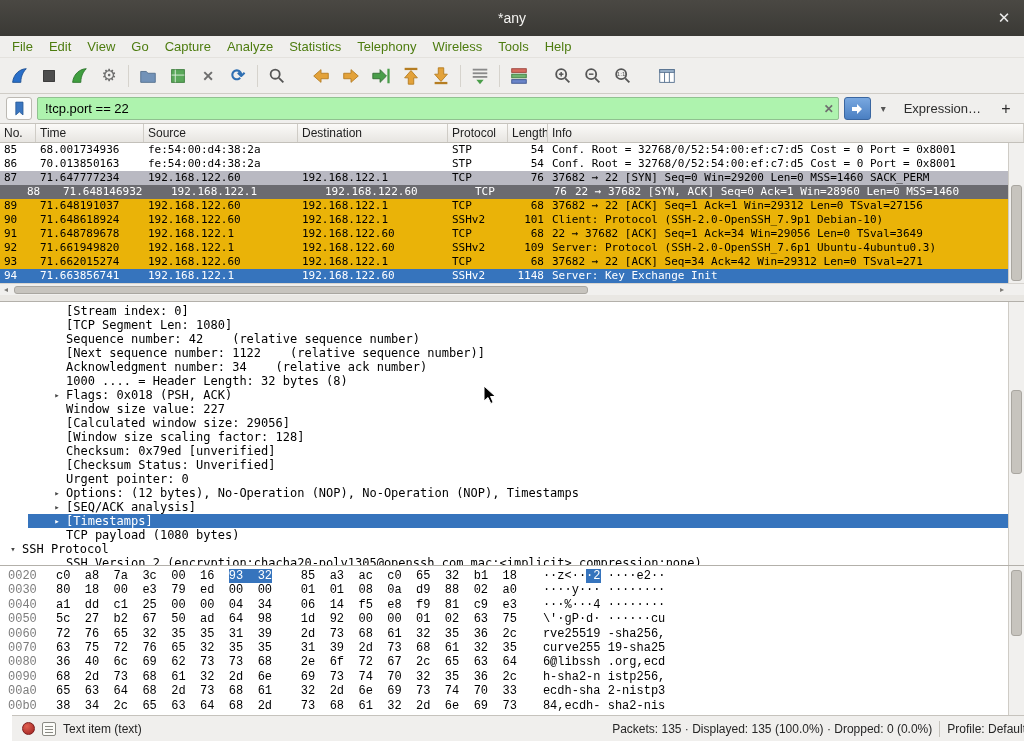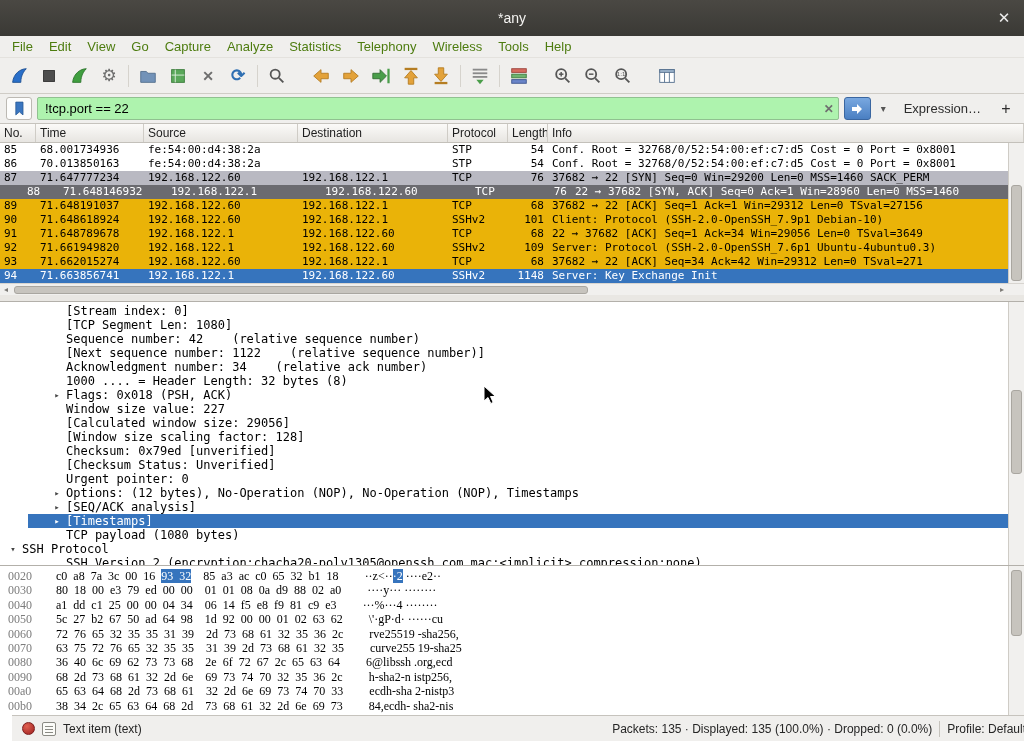--- a/index.html
+++ b/index.html
@@ -60,21 +60,21 @@
   #details { height:264px; background:#fff; border-top:1px solid #b3b0aa; overflow:hidden; position:relative; font-family:"DejaVu Sans Mono",monospace; font-size:12px; color:#000; padding-top:2px; }
   .d-line { height:14px; line-height:14px; display:flex; align-items:center; }
   .d-line .exp { display:inline-block; width:18px; text-align:center; font-size:9px; color:#444; flex:none; }
   .d-line .txt { white-space:pre; }
   .lvl2 { padding-left:20px;margin-left:28px; }
   .lvl1 { padding-left:4px; }
   .d-line.sel { background:#3674bd; color:#fff; }
   .d-line.sel .exp { color:#fff; }
 
   
-  #hexpane { height:150px; background:#fff; border-top:1px solid #b3b0aa; position:relative; font-family:Liberation Serif, serif; font-size:12px; padding-top:3px; overflow:hidden; }
+  #hexpane { height:150px; background:#fff; border-top:1px solid #b3b0aa; position:relative; font-family:Liberation Mono, monospace; font-size:12px; padding-top:3px; overflow:hidden; }
   .hx-line { height:14.4px; line-height:14.4px; white-space:pre; padding-left:8px; }
   .hx-off { display:inline-block; width:48px; color:#7c7c7c; }
   .hx-hex { white-space:pre; }
   .hx-asc { margin-left:26px; white-space:pre; }
   .hl { background:#3674bd; color:#fff; }
 
   
   #statusbar { position:absolute; bottom:0; left:12px; width:100%; height:26px; background:#f0efed; border-top:1px solid #c6c3bd; display:flex; align-items:center; padding:0 10px; gap:7px; font-size:12px; color:#262626; }
   .expert-dot { width:13px; height:13px; border-radius:50%; background:radial-gradient(circle at 35% 30%, #e06050, #9c1f1f); border:1px solid #7c1d1d; flex:none; }
   .note-ico { width:14px; height:14px; background:#fbfbf8; border:1px solid #8a8a84; border-radius:2px; position:relative; flex:none; }
@@ -447,21 +447,21 @@
     </div>
   <div class="vscroll">
       <div class="vthumb" style="top:88px; height:84px;"></div>
     </div>
 </div>
 
 <div id="hexpane">
   <div class="hx-line"><span class="hx-off">0020</span><span class="hx-hex"><span>c0  a8  7a  3c  00  16  </span><span class="hl">93  32</span><span>    85  a3  ac  c0  65  32  b1  18</span></span><span class="hx-asc"><span>··z&lt;··</span><span class="hl">·2</span><span> ····e2··</span></span></div>
   <div class="hx-line"><span class="hx-off">0030</span><span class="hx-hex">80  18  00  e3  79  ed  00  00    01  01  08  0a  d9  88  02  a0</span><span class="hx-asc">····y··· ········</span></div>
   <div class="hx-line"><span class="hx-off">0040</span><span class="hx-hex">a1  dd  c1  25  00  00  04  34    06  14  f5  e8  f9  81  c9  e3</span><span class="hx-asc">···%···4 ········</span></div>
-  <div class="hx-line"><span class="hx-off">0050</span><span class="hx-hex">5c  27  b2  67  50  ad  64  98    1d  92  00  00  01  02  63  62</span><span class="hx-asc">\'·gP·d· ······cu</span></div>
+  <div class="hx-line"><span class="hx-off">0050</span><span class="hx-hex">5c  27  b2  67  50  ad  64  98    1d  92  00  00  01  02  63  75</span><span class="hx-asc">\'·gP·d· ······cu</span></div>
   <div class="hx-line"><span class="hx-off">0060</span><span class="hx-hex">72  76  65  32  35  35  31  39    2d  73  68  61  32  35  36  2c</span><span class="hx-asc">rve25519 -sha256,</span></div>
   <div class="hx-line"><span class="hx-off">0070</span><span class="hx-hex">63  75  72  76  65  32  35  35    31  39  2d  73  68  61  32  35</span><span class="hx-asc">curve255 19-sha25</span></div>
   <div class="hx-line"><span class="hx-off">0080</span><span class="hx-hex">36  40  6c  69  62  73  73  68    2e  6f  72  67  2c  65  63  64</span><span class="hx-asc">6@libssh .org,ecd</span></div>
   <div class="hx-line"><span class="hx-off">0090</span><span class="hx-hex">68  2d  73  68  61  32  2d  6e    69  73  74  70  32  35  36  2c</span><span class="hx-asc">h-sha2-n istp256,</span></div>
   <div class="hx-line"><span class="hx-off">00a0</span><span class="hx-hex">65  63  64  68  2d  73  68  61    32  2d  6e  69  73  74  70  33</span><span class="hx-asc">ecdh-sha 2-nistp3</span></div>
   <div class="hx-line"><span class="hx-off">00b0</span><span class="hx-hex">38  34  2c  65  63  64  68  2d    73  68  61  32  2d  6e  69  73</span><span class="hx-asc">84,ecdh- sha2-nis</span></div>
   <div class="vscroll">
       <div class="vthumb" style="top:4px; height:66px;"></div>
     </div>
 </div>

